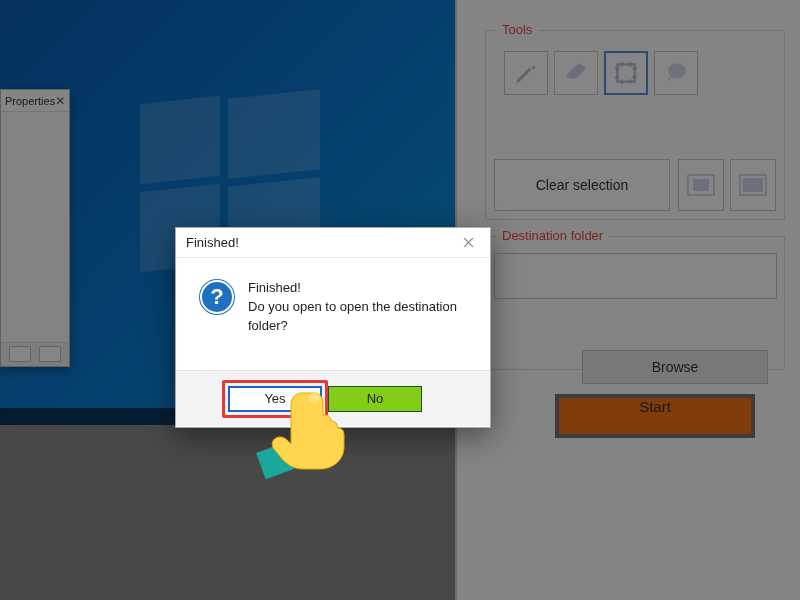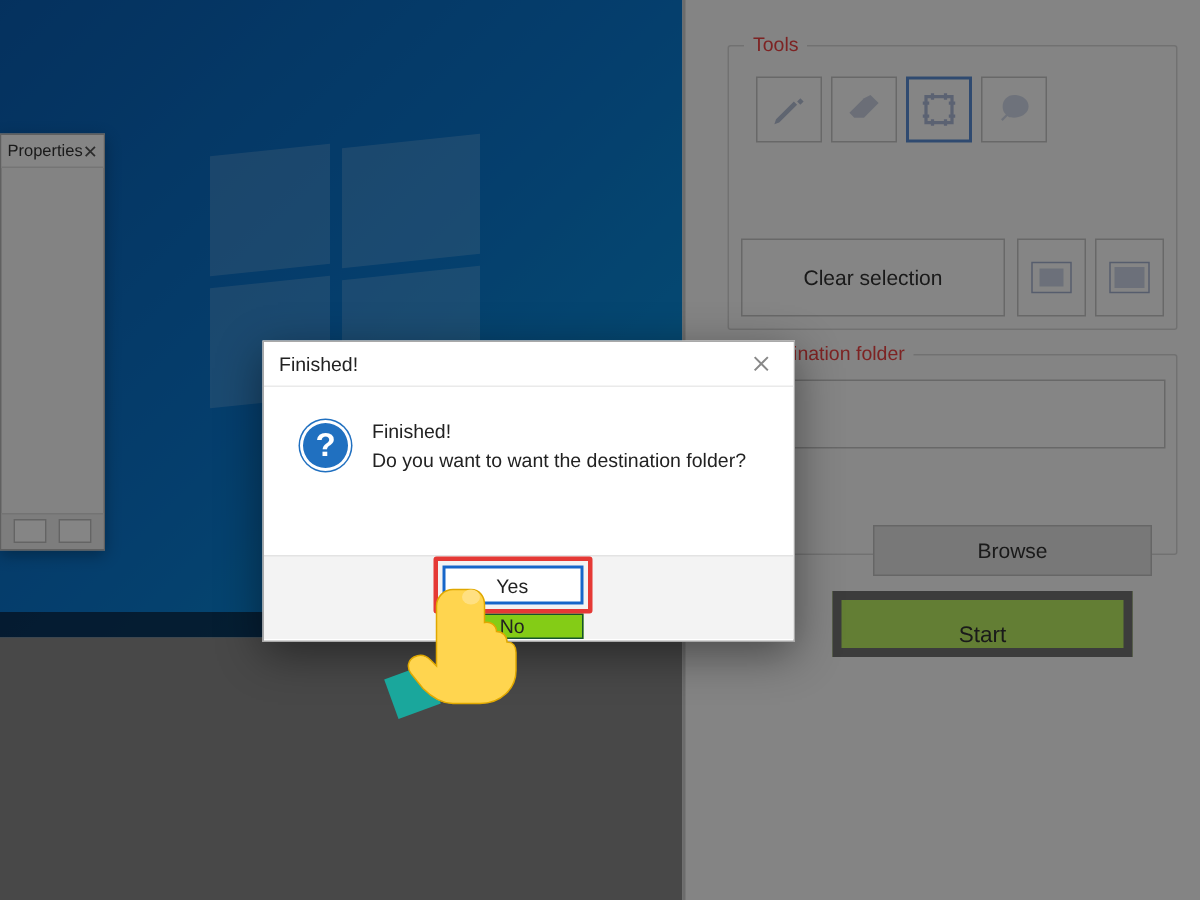--- a/index.html
+++ b/index.html
@@ -157,31 +157,31 @@
       background: #e6e6e6;
       border: 1px solid #c4c4c4;
       display: flex; align-items: center; justify-content: center;
       font-size: 14px; color: #333; margin-top: 41px;
     }
 
     .start-btn {
       position: absolute;
       left: 555px; top: 394px;
       width: 200px; height: 44px;
-      border: 6px solid #737373;
-      background: #bef264;
-      display: flex; align-items: flex-end; justify-content: center;
+      border: 4px solid #737373;
+      background: #f97316;
+      display: flex; align-items: flex-start; justify-content: center;
       font-size: 15px; color: #333;
     }
 
     
     .dialog {
       position: absolute;
       left: 175px; top: 227px;
-      width: 355px; height: 201px;
+      width: 316px; height: 201px;
       background: #ffffff;
       border: 1px solid #a9a9a9;
       box-shadow: 0 8px 28px rgba(0,0,0,0.45);
       z-index: 100;
     }
     .dlg-title {
       height: 30px;
       background: #ffffff;
       display: flex; align-items: center; justify-content: space-between;
       padding: 0 8px 0 10px;
@@ -209,24 +209,23 @@
       box-shadow: inset 0 0 0 2px #fff, 0 0 0 1px #2070c0;
       margin-top: 2px;
     }
     .dlg-text { font-size: 13px; line-height: 19px; color: #222; }
     .dlg-footer {
       height: 56px;
       background: #f3f3f3;
       border-top: 1px solid #e3e3e3;
       display: flex;
       align-items: center;
-      justify-content: flex-start;
+      justify-content: center;
       gap: 0;
       padding-right: 22px;
-      flex-direction: column;
     }
     .dlg-btn {
       width: 94px; height: 26px;
       border: 1px solid #14532d;
       background: #84cc16;
       font-size: 13px;
       display:flex; align-items:center; justify-content:center;
       color: #222;
     }
     .yes-wrap {
@@ -340,21 +339,21 @@
       <span class="dlg-close">
         <svg viewBox="0 0 10 10">
             <path stroke="#888" stroke-width="1.2" d="M1 1l8 8M9 1l-8 8"></path>
           </svg>
       </span>
     </div>
     <div class="dlg-body">
       <div class="q-icon">?</div>
       <div class="dlg-text">
         <div>Finished!</div>
-        <div>Do you want to want the destination folder?</div>
+        <div>Do you open to open the destination folder?</div>
       </div>
     </div>
     <div class="dlg-footer">
       <span class="yes-wrap">
         <span class="dlg-btn yes">
           <span>Yes</span>
         </span>
       </span>
       <span class="dlg-btn">
         <span>No</span>

